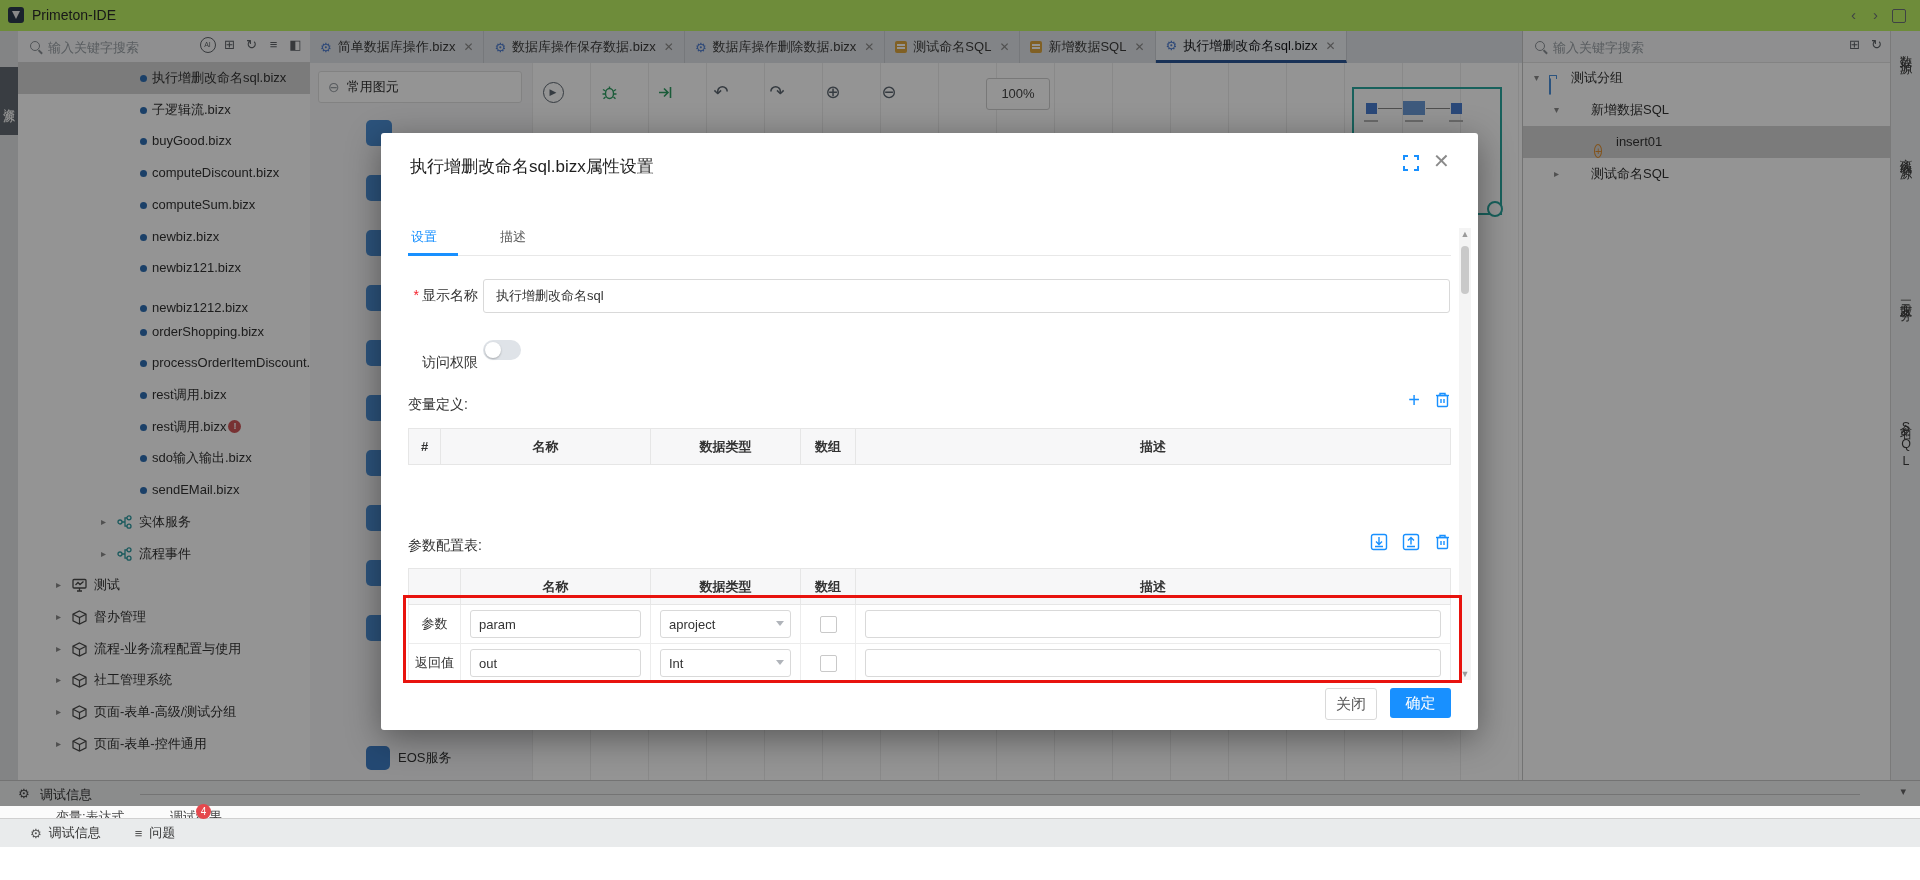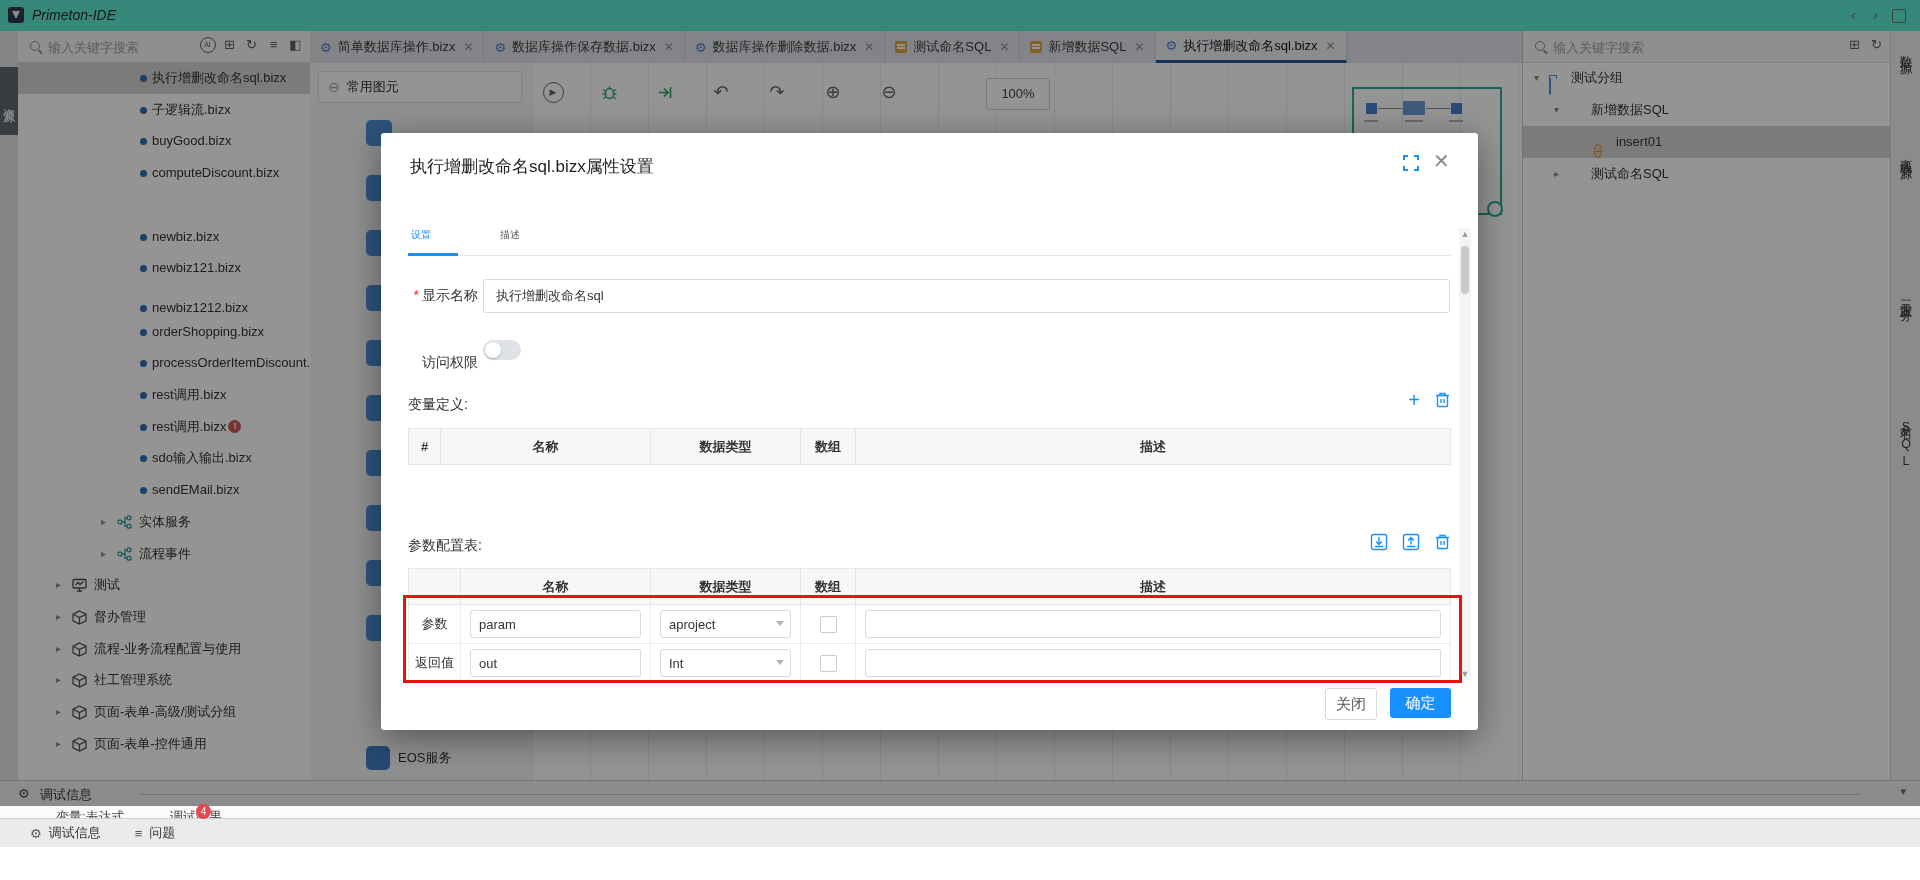--- a/index.html
+++ b/index.html
@@ -1,21 +1,21 @@
 <!DOCTYPE html>
 <html><head>
 <meta charset="utf-8">
 <style>
   html,body{margin:0;padding:0;background:#888;}
   .app{position:relative;width:1920px;height:880px;overflow:hidden;background:#fff;
        font-family:"Liberation Sans","DejaVu Sans",sans-serif;font-size:13px;color:#333;}
   .abs{position:absolute;}
 
   
-  .titlebar{left:0;top:0;width:1920px;height:31px;background:#5eead4;border-bottom:6px solid #3b82f6;font-style:italic;}
+  .titlebar{left:0;top:0;width:1920px;height:31px;background:#bef264;border-bottom:6px solid #3b82f6;}
   .logo{left:8px;top:7px;width:16px;height:16px;background:#2e3b4e;border-radius:3px;transform:rotate(0deg);}
   .logo:after{content:"";position:absolute;left:4px;top:4px;width:8px;height:8px;background:#ededee;clip-path:polygon(0 0,100% 0,50% 100%);}
   .app-title{left:32px;top:7px;font-size:14px;color:#2b2b2b;}
   .win-ic{top:6px;font-size:15px;color:#6d7278;}
   .win-box{right:14px;top:9px;width:12px;height:12px;border:1.5px solid #6d7278;border-radius:2px;}
 
   
   .lstrip{left:0;top:31px;width:18px;height:749px;background:#e2e4e6;border-right:1px solid #cfcfcf;}
   .lstrip-tab{left:0;top:36px;width:18px;height:68px;background:#636a72;color:#fff;
     writing-mode:vertical-rl;text-orientation:upright;text-align:center;line-height:18px;font-size:12px;letter-spacing:2px;}
@@ -98,21 +98,21 @@
   .statusbar{left:0;top:847px;width:1920px;height:33px;background:#fff;border-top:1px solid #dcdcdc;}
   .status-txt{position:absolute;left:16px;top:8px;color:#2a2a2a;}
 
   
   .overlay{left:0;top:0;width:1920px;height:806px;background:rgba(0,0,0,0.42);z-index:40;}
   .modal{left:381px;top:133px;width:1097px;height:597px;background:#fff;border-radius:3px;z-index:50;
     box-shadow:0 8px 34px rgba(0,0,0,.4);}
   .m-title{position:absolute;left:29px;top:22px;font-size:17px;color:#1f1f1f;font-weight:500;}
   .m-close{position:absolute;left:1052px;top:16px;font-size:20px;color:#8a8a8a;cursor:pointer;}
   .m-fs{position:absolute;left:1022px;top:22px;cursor:pointer;}
-  .m-tab{position:absolute;top:95px;font-size:10px;cursor:pointer;}
+  .m-tab{position:absolute;top:95px;font-size:13px;cursor:pointer;}
   .m-tab.on{color:#1890ff;}
   .m-tab.off{color:#595959;}
   .m-underline{position:absolute;left:27px;top:120px;width:50px;height:3px;background:#1890ff;}
   .m-divider{position:absolute;left:27px;top:122px;width:1043px;height:1px;background:#e8e8e8;}
   .f-label{position:absolute;width:70px;text-align:right;font-size:14px;color:#333;}
   .req{color:#f5222d;margin-right:3px;}
   .f-input{position:absolute;left:102px;width:941px;height:32px;border:1px solid #d9d9d9;border-radius:3px;
     padding:0 12px;font-size:13px;color:#333;font-family:inherit;box-sizing:content-box;}
   .toggle{position:absolute;left:102px;top:207px;width:38px;height:20px;border-radius:10px;background:#dfe3e8;cursor:pointer;}
   .toggle:after{content:"";position:absolute;left:2px;top:2px;width:16px;height:16px;border-radius:50%;background:#fff;box-shadow:0 1px 2px rgba(0,0,0,.25);}
@@ -179,20 +179,24 @@
           <span class="dot" style="left:122px"></span>
           <span class="lbl" style="left:134px">子逻辑流.bizx</span>
         </div>
         <div class="trow" style="top: 63.4px;">
           <span class="dot" style="left:122px"></span>
           <span class="lbl" style="left:134px">buyGood.bizx</span>
         </div>
         <div class="trow" style="top: 95.1px;">
           <span class="dot" style="left:122px"></span>
           <span class="lbl" style="left:134px">computeDiscount.bizx</span>
+        </div>
+        <div class="trow" style="top: 126.8px;">
+          <span class="dot" style="left:122px"></span>
+          <span class="lbl" style="left:134px">computeSum.bizx</span>
         </div>
         <div class="trow" style="top: 158.5px;">
           <span class="dot" style="left:122px"></span>
           <span class="lbl" style="left:134px">newbiz.bizx</span>
         </div>
         <div class="trow" style="top: 190.2px;">
           <span class="dot" style="left:122px"></span>
           <span class="lbl" style="left:134px">newbiz121.bizx</span>
         </div>
         <div class="trow" style="top: 230px; padding-left: 44px;">

